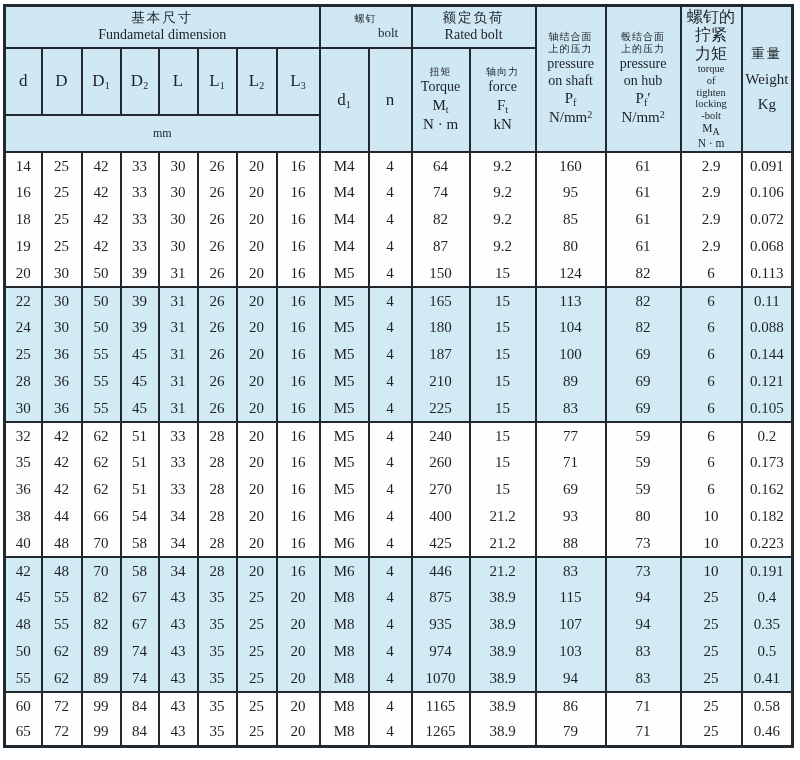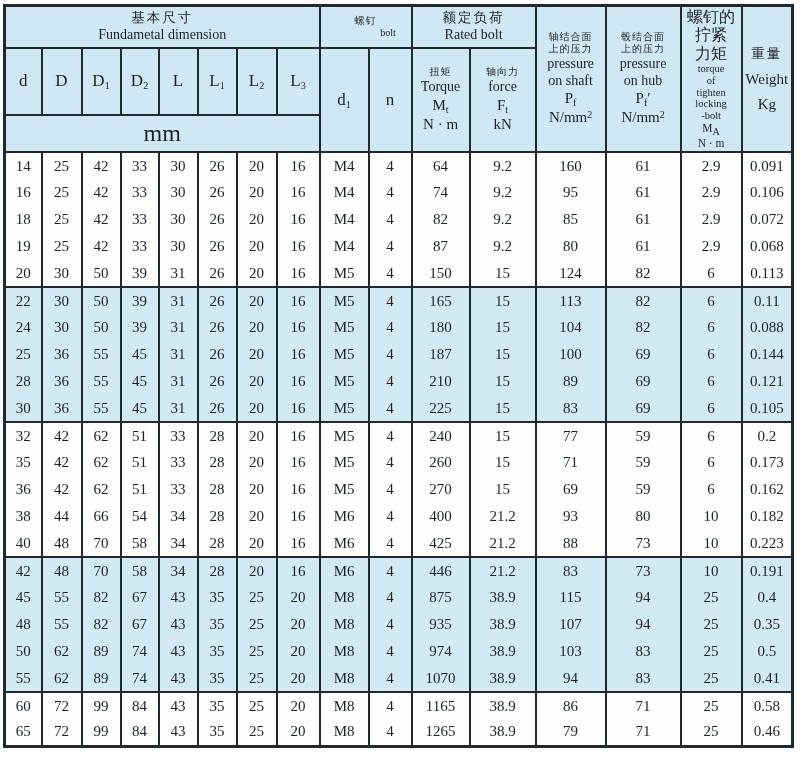--- a/index.html
+++ b/index.html
@@ -18,31 +18,31 @@
   tr.h1 th{height:42px;}
   tr.h2 th{height:60px;}
   tr.h3 th{height:37px;}
   tbody td{border-top:none;border-bottom:none;height:27px;font-size:15px;padding:0;}
   tbody tr.band-white td{background:var(--band_white);}
   tbody tr.band-blue td{background:var(--band_blue);}
   tbody tr.band-start td{border-top:2px solid var(--border);}
   .zh{font-size:13.5px;letter-spacing:2px;font-family:"Liberation Serif","DejaVu Sans",serif;line-height:1.25;}
   .zh.sm{font-size:10px;letter-spacing:1px;}
   .en{font-size:14px;line-height:1.2;}
-  .en.sm{font-size:10px;padding-left:45px;}
+  .en.sm{font-size:13px;padding-left:45px;}
   .big{font-size:17px;}
   sub{font-size:10px;vertical-align:-3px;line-height:1;}
   sup{font-size:10px;vertical-align:4px;line-height:1;}
   .symline{font-size:15px;line-height:1.25;}
   .tight .zh{font-size:16px;letter-spacing:0;line-height:1.15;}
   .tight .en{font-size:10.5px;line-height:1.12;}
   .tight .symline{font-size:11.5px;line-height:1.15;}
   .weight-cell div{margin:7px 0;}
   .weight-cell .en{font-size:15px;}
-  .mmrow{font-size:24px;}
+  .mmrow{font-size:12px;}
 </style>
 </head>
 <body>
 
 <table>
   <colgroup>
     <col style="width:37px">
       <col style="width:40px">
       <col style="width:39px">
       <col style="width:38px">

